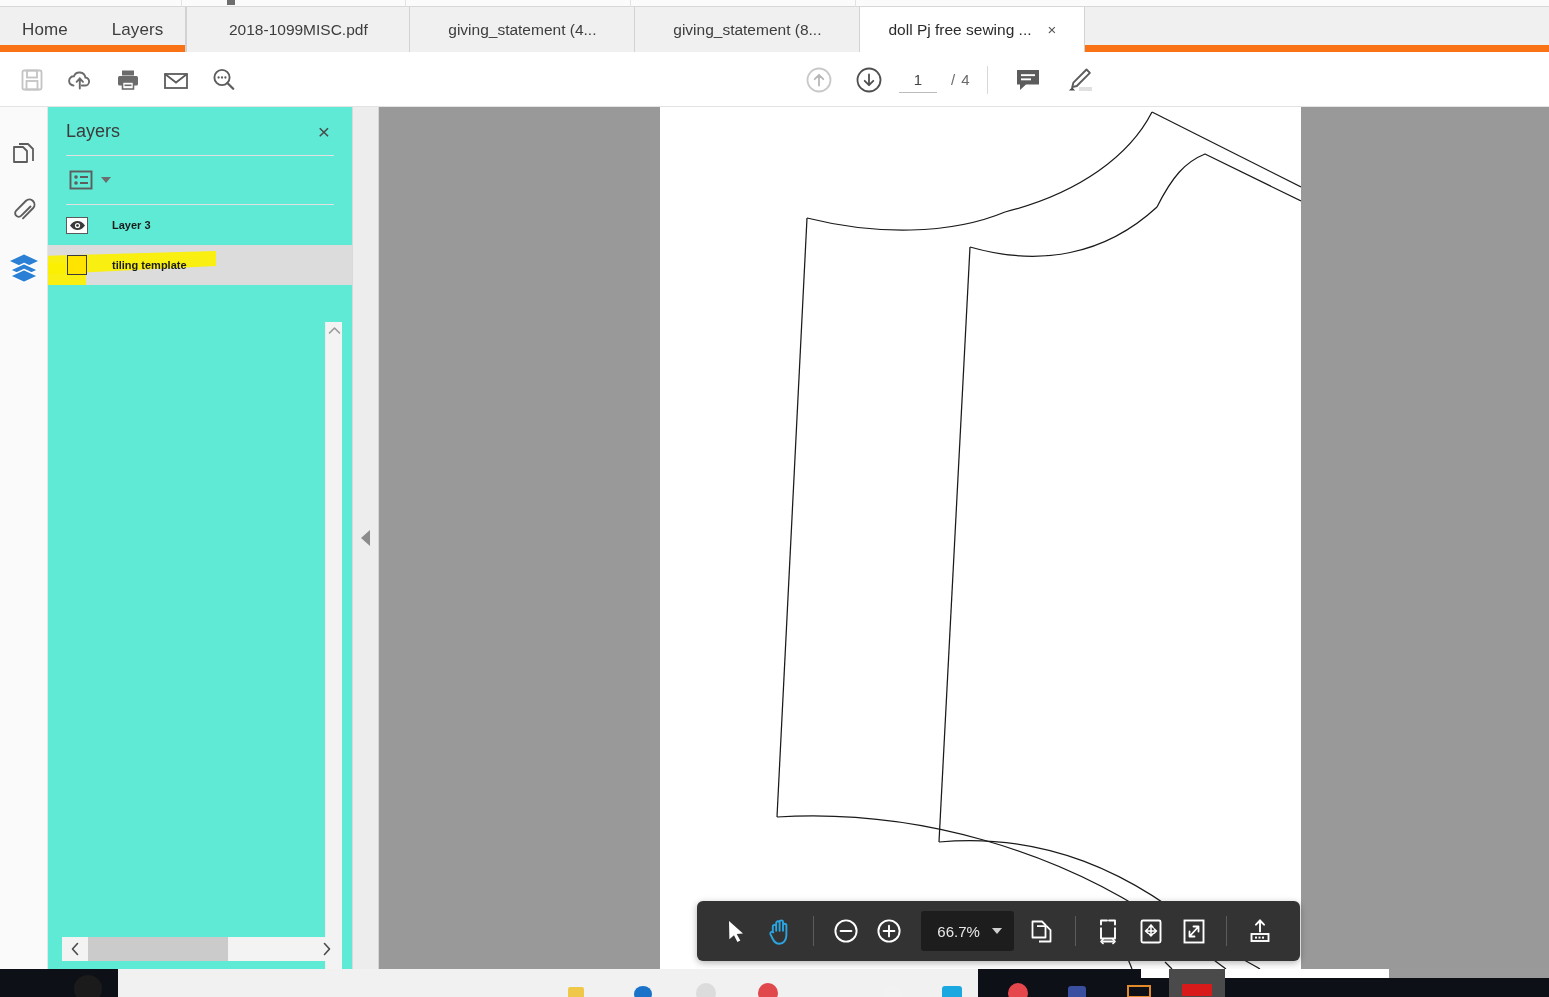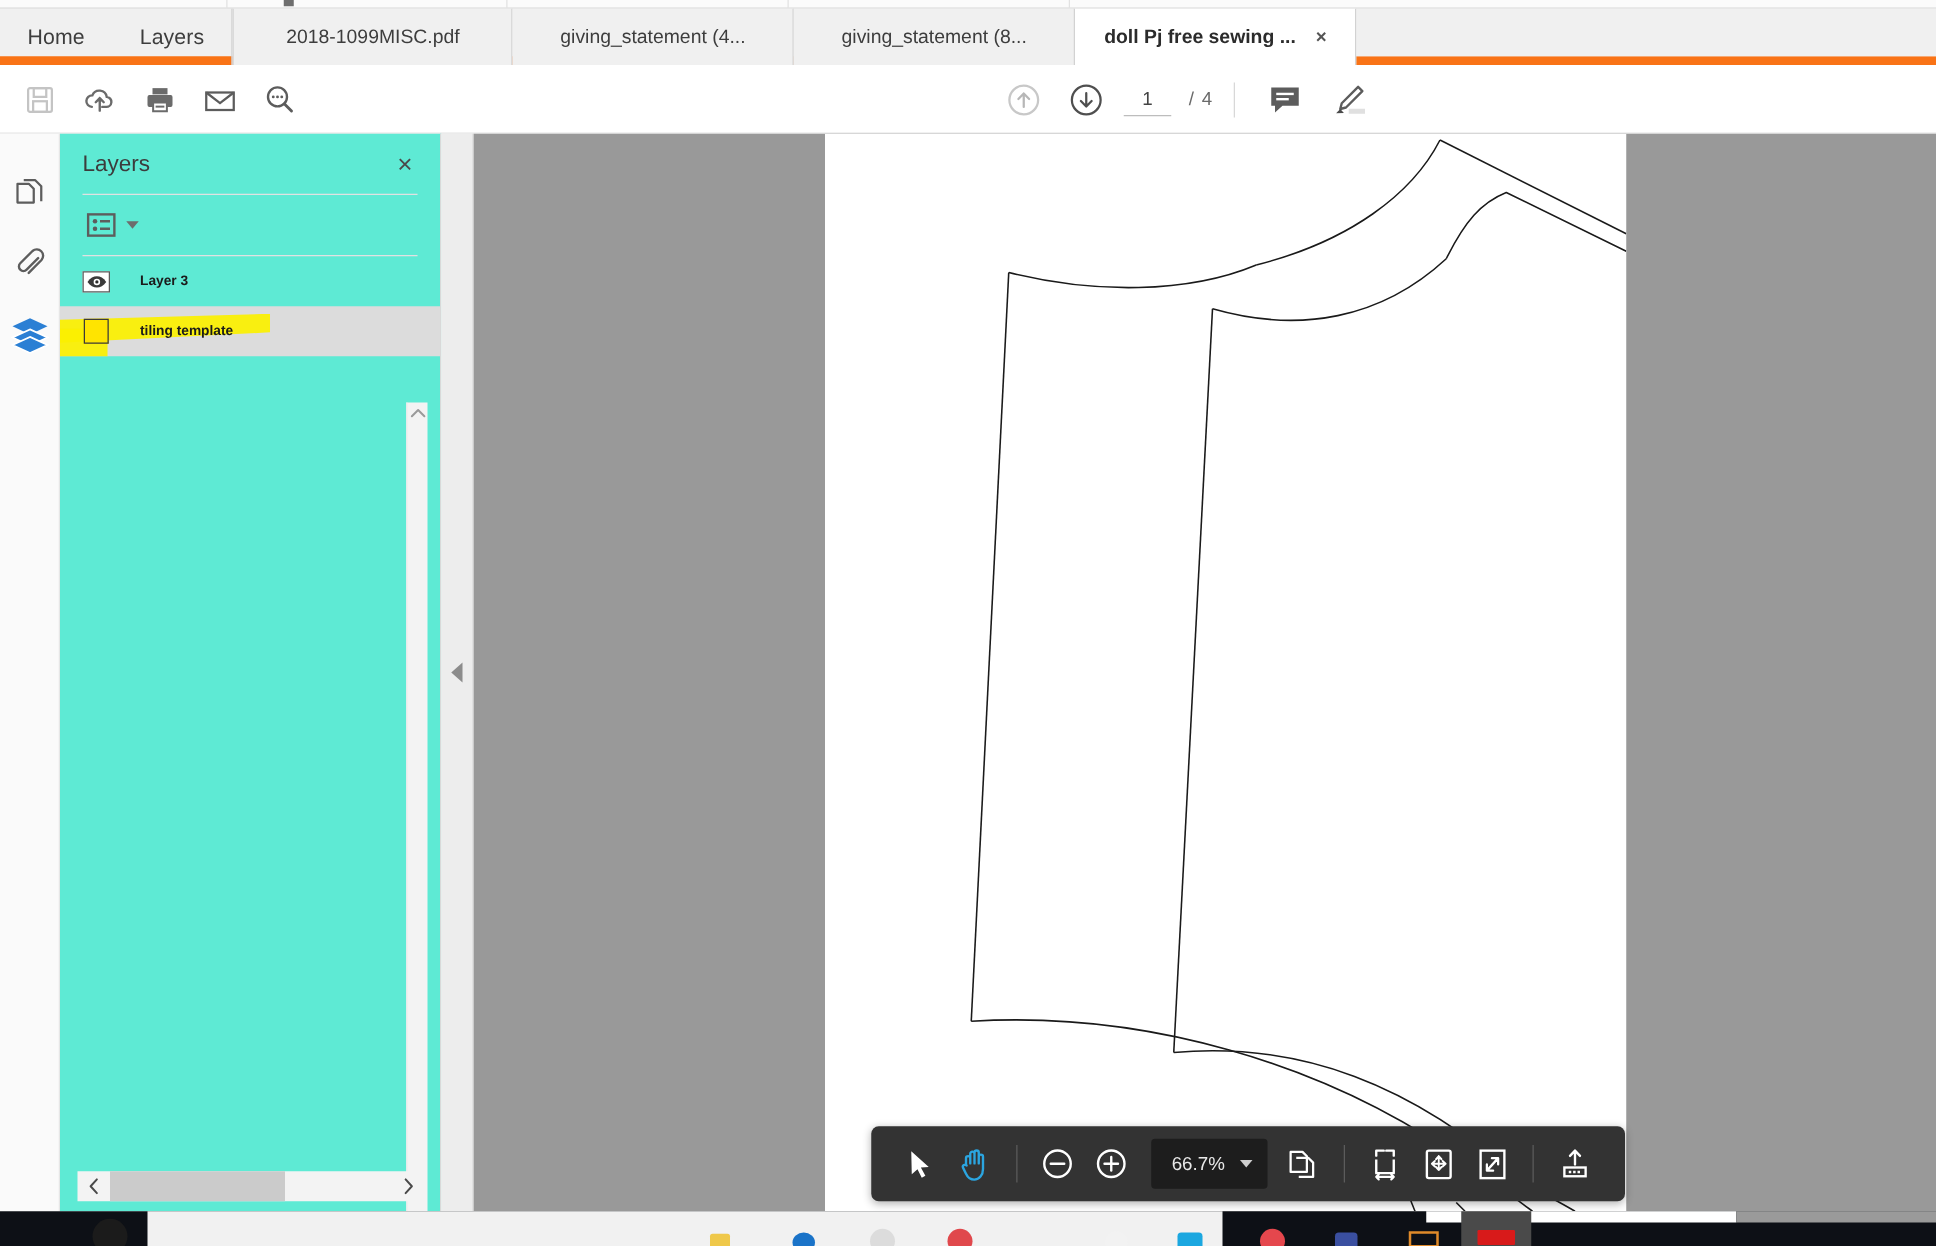--- a/index.html
+++ b/index.html
@@ -258,21 +258,21 @@
 
     <div class="tab first" style="width:224px;">
       <span class="label">2018-1099MISC.pdf</span>
     </div>
     <div class="tab" style="width:225px;">
       <span class="label">giving_statement (4...</span>
     </div>
     <div class="tab" style="width:225px;">
       <span class="label">giving_statement (8...</span>
     </div>
-    <div class="tab active" style="width:225px;font-weight:bold;">
+    <div class="tab active" style="width:225px;">
       <span class="label">doll Pj free sewing ...</span>
       <span class="tab-close">×</span>
     </div>
     <div class="filler"></div>
   </div>
 
   <div class="toolbar">
     <div class="tb-left">
       <div class="tb-btn">
         <svg width="26" height="26" viewBox="0 0 26 26">

